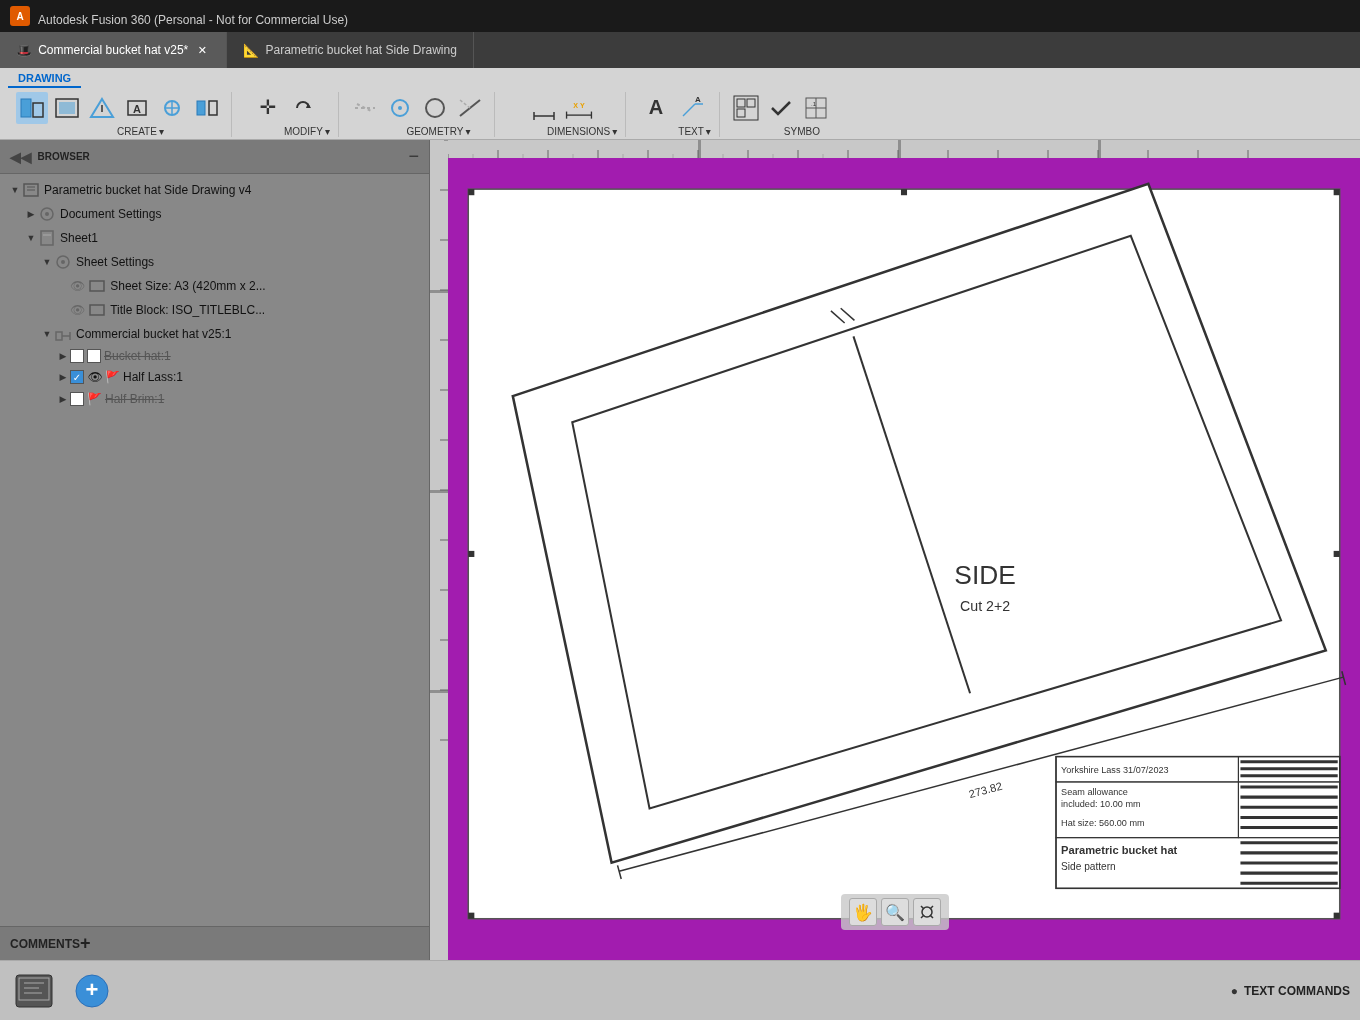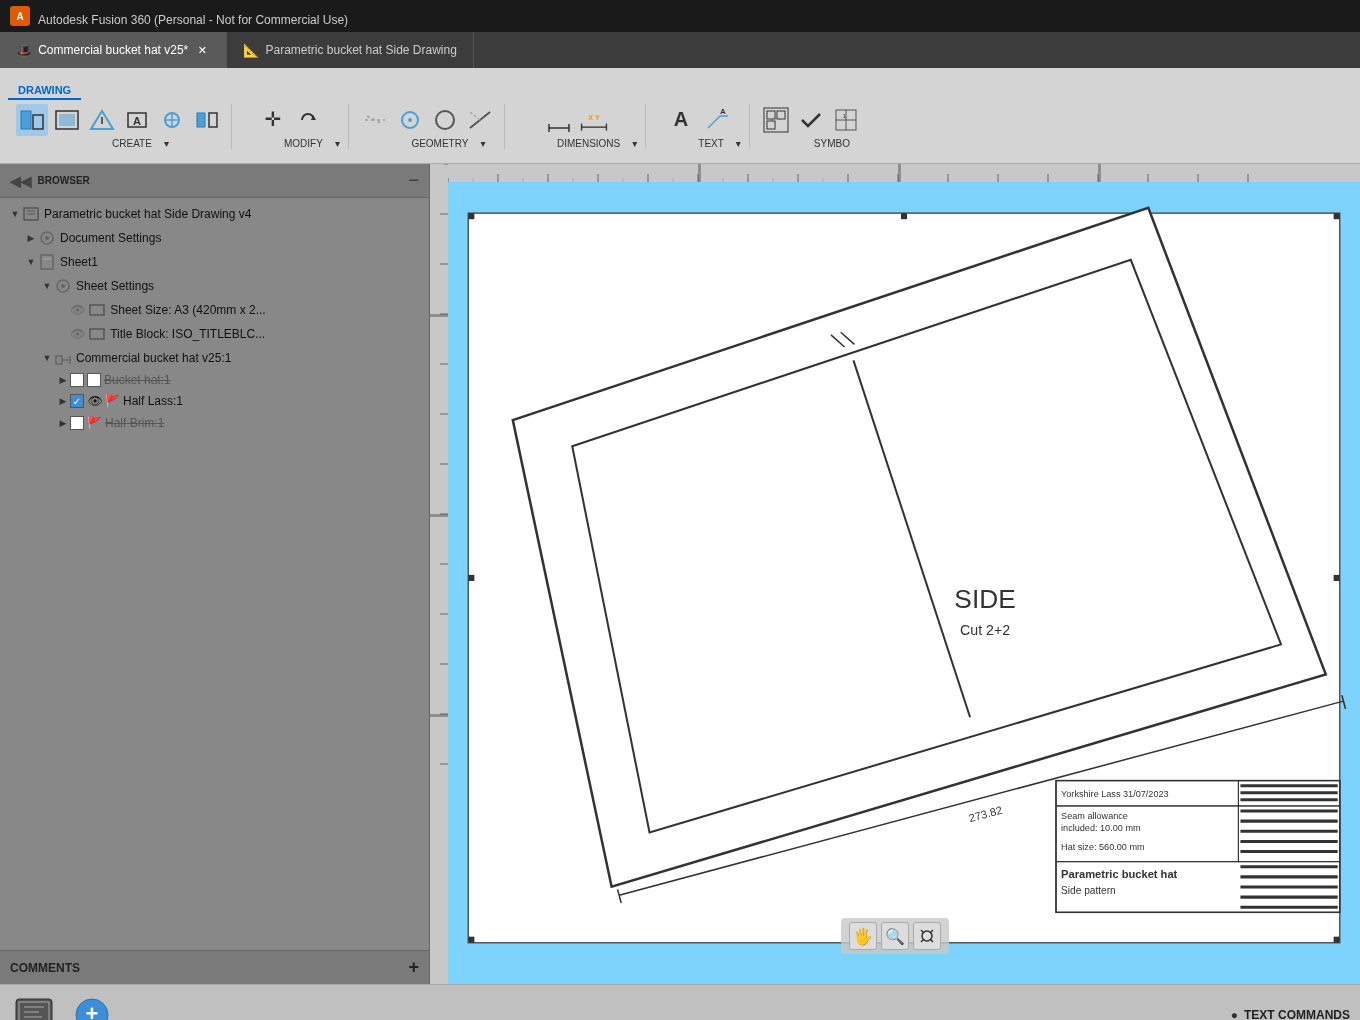--- a/index.html
+++ b/index.html
@@ -53,21 +53,21 @@
       width: 16px; height: 16px;
       display: flex; align-items: center; justify-content: center;
       border-radius: 2px;
       font-size: 11px;
     }
 
     
     .toolbar {
       background: #d4d4d4;
       border-bottom: 1px solid #aaa;
-      padding: 14px 8px;
+      padding: 2px 8px;
     }
     .toolbar-tab-labels {
       display: flex;
       gap: 2px;
       margin-bottom: 4px;
     }
     .toolbar-tab-label {
       padding: 2px 10px;
       font-size: 11px;
       font-weight: bold;
@@ -100,21 +100,21 @@
       cursor: pointer;
       border-radius: 2px;
       font-size: 16px;
     }
     .toolbar-icon.active { background: #a0c8e8; }
     .toolbar-label {
       font-size: 10px;
       color: #333;
       display: flex;
       align-items: center;
-      gap: 12px;
+      gap: 2px;
       margin-left: 42px;
     }
 
     
     .main-layout {
       display: flex;
       height: calc(1020px - 32px - 36px - 72px - 60px);
     }
 
     
@@ -194,30 +194,30 @@
       margin-right: 2px;
     }
 
     
     .comments-panel {
       background: #7a7a7a;
       border-top: 1px solid #666;
       padding: 6px 10px;
       display: flex;
       align-items: center;
-      justify-content: space-between;
+      justify-content: flex-start;
       font-weight: bold;
       font-size: 12px;
       color: #222;
     }
 
     
     .canvas-area {
       flex: 1;
-      background: #7dd3fc;
+      background: #a21caf;
       position: relative;
       overflow: hidden;
     }
 
     
     .bottom-toolbar {
       background: #c0c0c0;
       height: 60px;
       display: flex;
       align-items: center;

